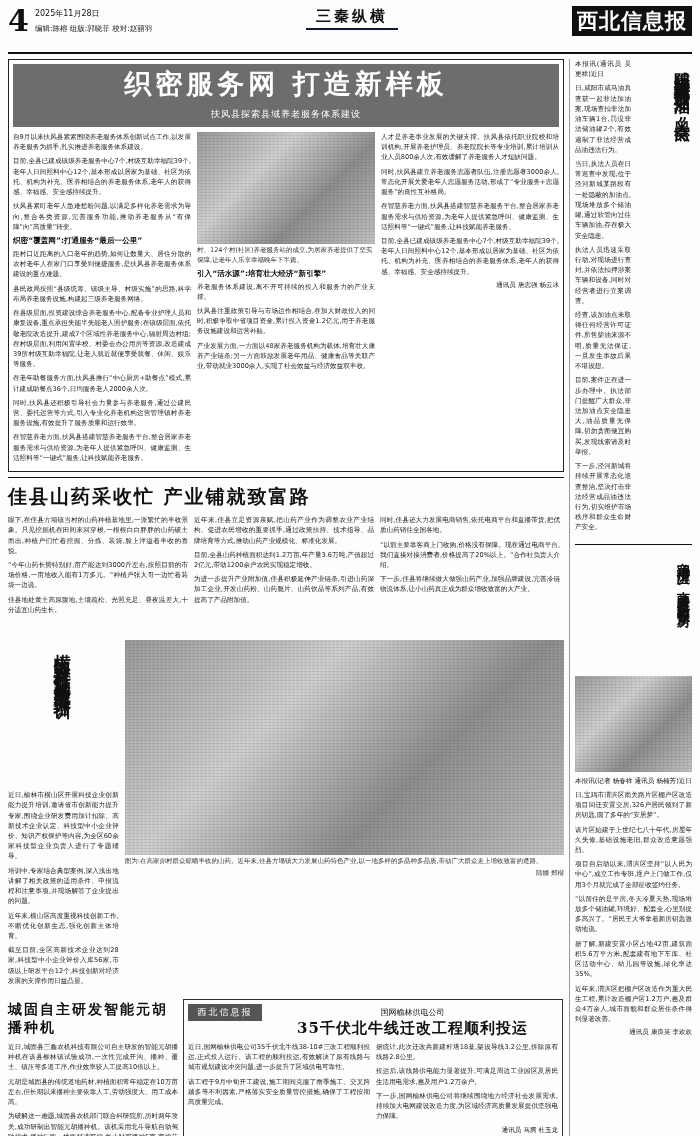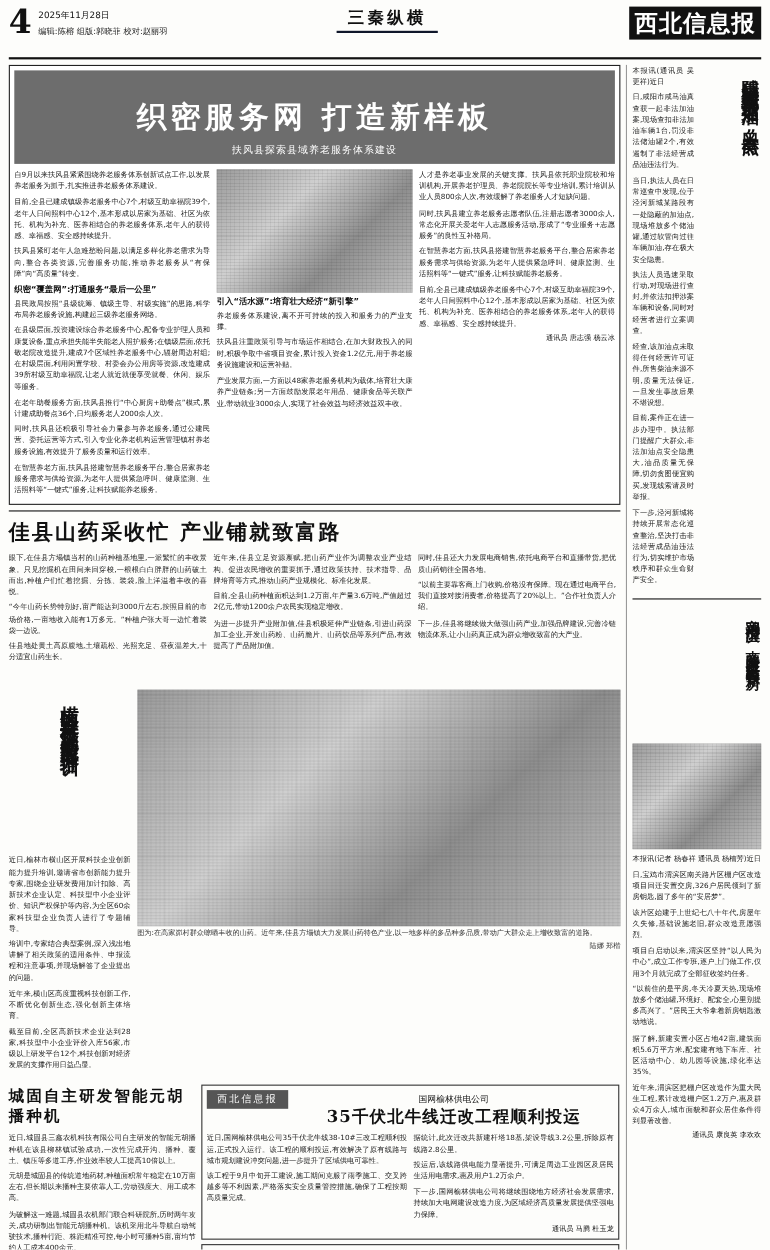--- a/index.html
+++ b/index.html
@@ -33,21 +33,21 @@
   }
 
   
   .grid{display:flex;gap:5px;margin-top:5px;height:1078px;}
   .col-main{width:556px;display:flex;flex-direction:column;gap:5px;}
   .col-right{width:122px;display:flex;flex-direction:column;gap:4px;border-left:1px solid #999;padding-left:5px;}
 
   
   .hero{border:1px solid #222;padding:4px;background:#fff;}
   .hero-title-band{
-    background:#6d6d6d;color:#fff;text-align:center;padding:24px 0 6px;
+    background:#6d6d6d;color:#fff;text-align:center;padding:2px 0 6px;
   }
   .hero-title{
     font-family:"DejaVu Serif","Liberation Serif",serif;
     font-size:27px;font-weight:bold;letter-spacing:4px;
   }
   .hero-sub{font-size:9px;letter-spacing:1px;margin-top:6px;}
   .hero-body{display:flex;gap:6px;margin-top:5px;}
   .hero-body .txtcol{width:178px;}
   .hero-body .midcol{width:178px;}
   .hero-body .rightcol{width:178px;}
@@ -138,29 +138,31 @@
           <div class="hero-title">织密服务网 打造新样板</div>
           <div class="hero-sub">扶风县探索县域养老服务体系建设</div>
         </div>
 
         <div class="hero-body">
           <div class="txtcol">
             <p class="t">自9月以来扶风县紧紧围绕养老服务体系创新试点工作,以发展养老服务为抓手,扎实推进养老服务体系建设。</p>
             <p class="t">目前,全县已建成镇级养老服务中心7个,村级互助幸福院39个,老年人日间照料中心12个,基本形成以居家为基础、社区为依托、机构为补充、医养相结合的养老服务体系,老年人的获得感、幸福感、安全感持续提升。</p>
             <p class="t">扶风县紧盯老年人急难愁盼问题,以满足多样化养老需求为导向,整合各类资源,完善服务功能,推动养老服务从“有保障”向“高质量”转变。</p>
             <div class="sub-h">织密“覆盖网”:打通服务“最后一公里”</div>
+            <p class="t">距村口近距离的入口老年的趋势,如何让数量大、居住分散的农村老年人在家门口享受到便捷服务,是扶风县养老服务体系建设的重点难题。</p>
             <p class="t">县民政局按照“县级统筹、镇级主导、村级实施”的思路,科学布局养老服务设施,构建起三级养老服务网络。</p>
             <p class="t">在县级层面,投资建设综合养老服务中心,配备专业护理人员和康复设备,重点承担失能半失能老人照护服务;在镇级层面,依托敬老院改造提升,建成7个区域性养老服务中心,辐射周边村组;在村级层面,利用闲置学校、村委会办公用房等资源,改造建成39所村级互助幸福院,让老人就近就便享受就餐、休闲、娱乐等服务。</p>
             <p class="t">在老年助餐服务方面,扶风县推行“中心厨房+助餐点”模式,累计建成助餐点36个,日均服务老人2000余人次。</p>
             <p class="t">同时,扶风县还积极引导社会力量参与养老服务,通过公建民营、委托运营等方式,引入专业化养老机构运营管理镇村养老服务设施,有效提升了服务质量和运行效率。</p>
             <p class="t">在智慧养老方面,扶风县搭建智慧养老服务平台,整合居家养老服务需求与供给资源,为老年人提供紧急呼叫、健康监测、生活照料等“一键式”服务,让科技赋能养老服务。</p>
           </div>
 
           <div class="midcol">
             <div class="photo ph1 noise"></div>
+            <div class="cap">村、124个村(社区)养老服务站的成立,为居家养老提供了坚实保障,让老年人乐享幸福晚年下半篇。</div>
             <div class="sub-h">引入“活水源”:培育壮大经济“新引擎”</div>
             <p class="t">养老服务体系建设,离不开可持续的投入和服务力的产业支撑。</p>
             <p class="t">扶风县注重政策引导与市场运作相结合,在加大财政投入的同时,积极争取中省项目资金,累计投入资金1.2亿元,用于养老服务设施建设和运营补贴。</p>
             <p class="t">产业发展方面,一方面以48家养老服务机构为载体,培育壮大康养产业链条;另一方面鼓励发展老年用品、健康食品等关联产业,带动就业3000余人,实现了社会效益与经济效益双丰收。</p>
           </div>
 
           <div class="rightcol">
             <p class="t">人才是养老事业发展的关键支撑。扶风县依托职业院校和培训机构,开展养老护理员、养老院院长等专业培训,累计培训从业人员800余人次,有效缓解了养老服务人才短缺问题。</p>
             <p class="t">同时,扶风县建立养老服务志愿者队伍,注册志愿者3000余人,常态化开展关爱老年人志愿服务活动,形成了“专业服务+志愿服务”的良性互补格局。</p>
             <p class="t">在智慧养老方面,扶风县搭建智慧养老服务平台,整合居家养老服务需求与供给资源,为老年人提供紧急呼叫、健康监测、生活照料等“一键式”服务,让科技赋能养老服务。</p>

